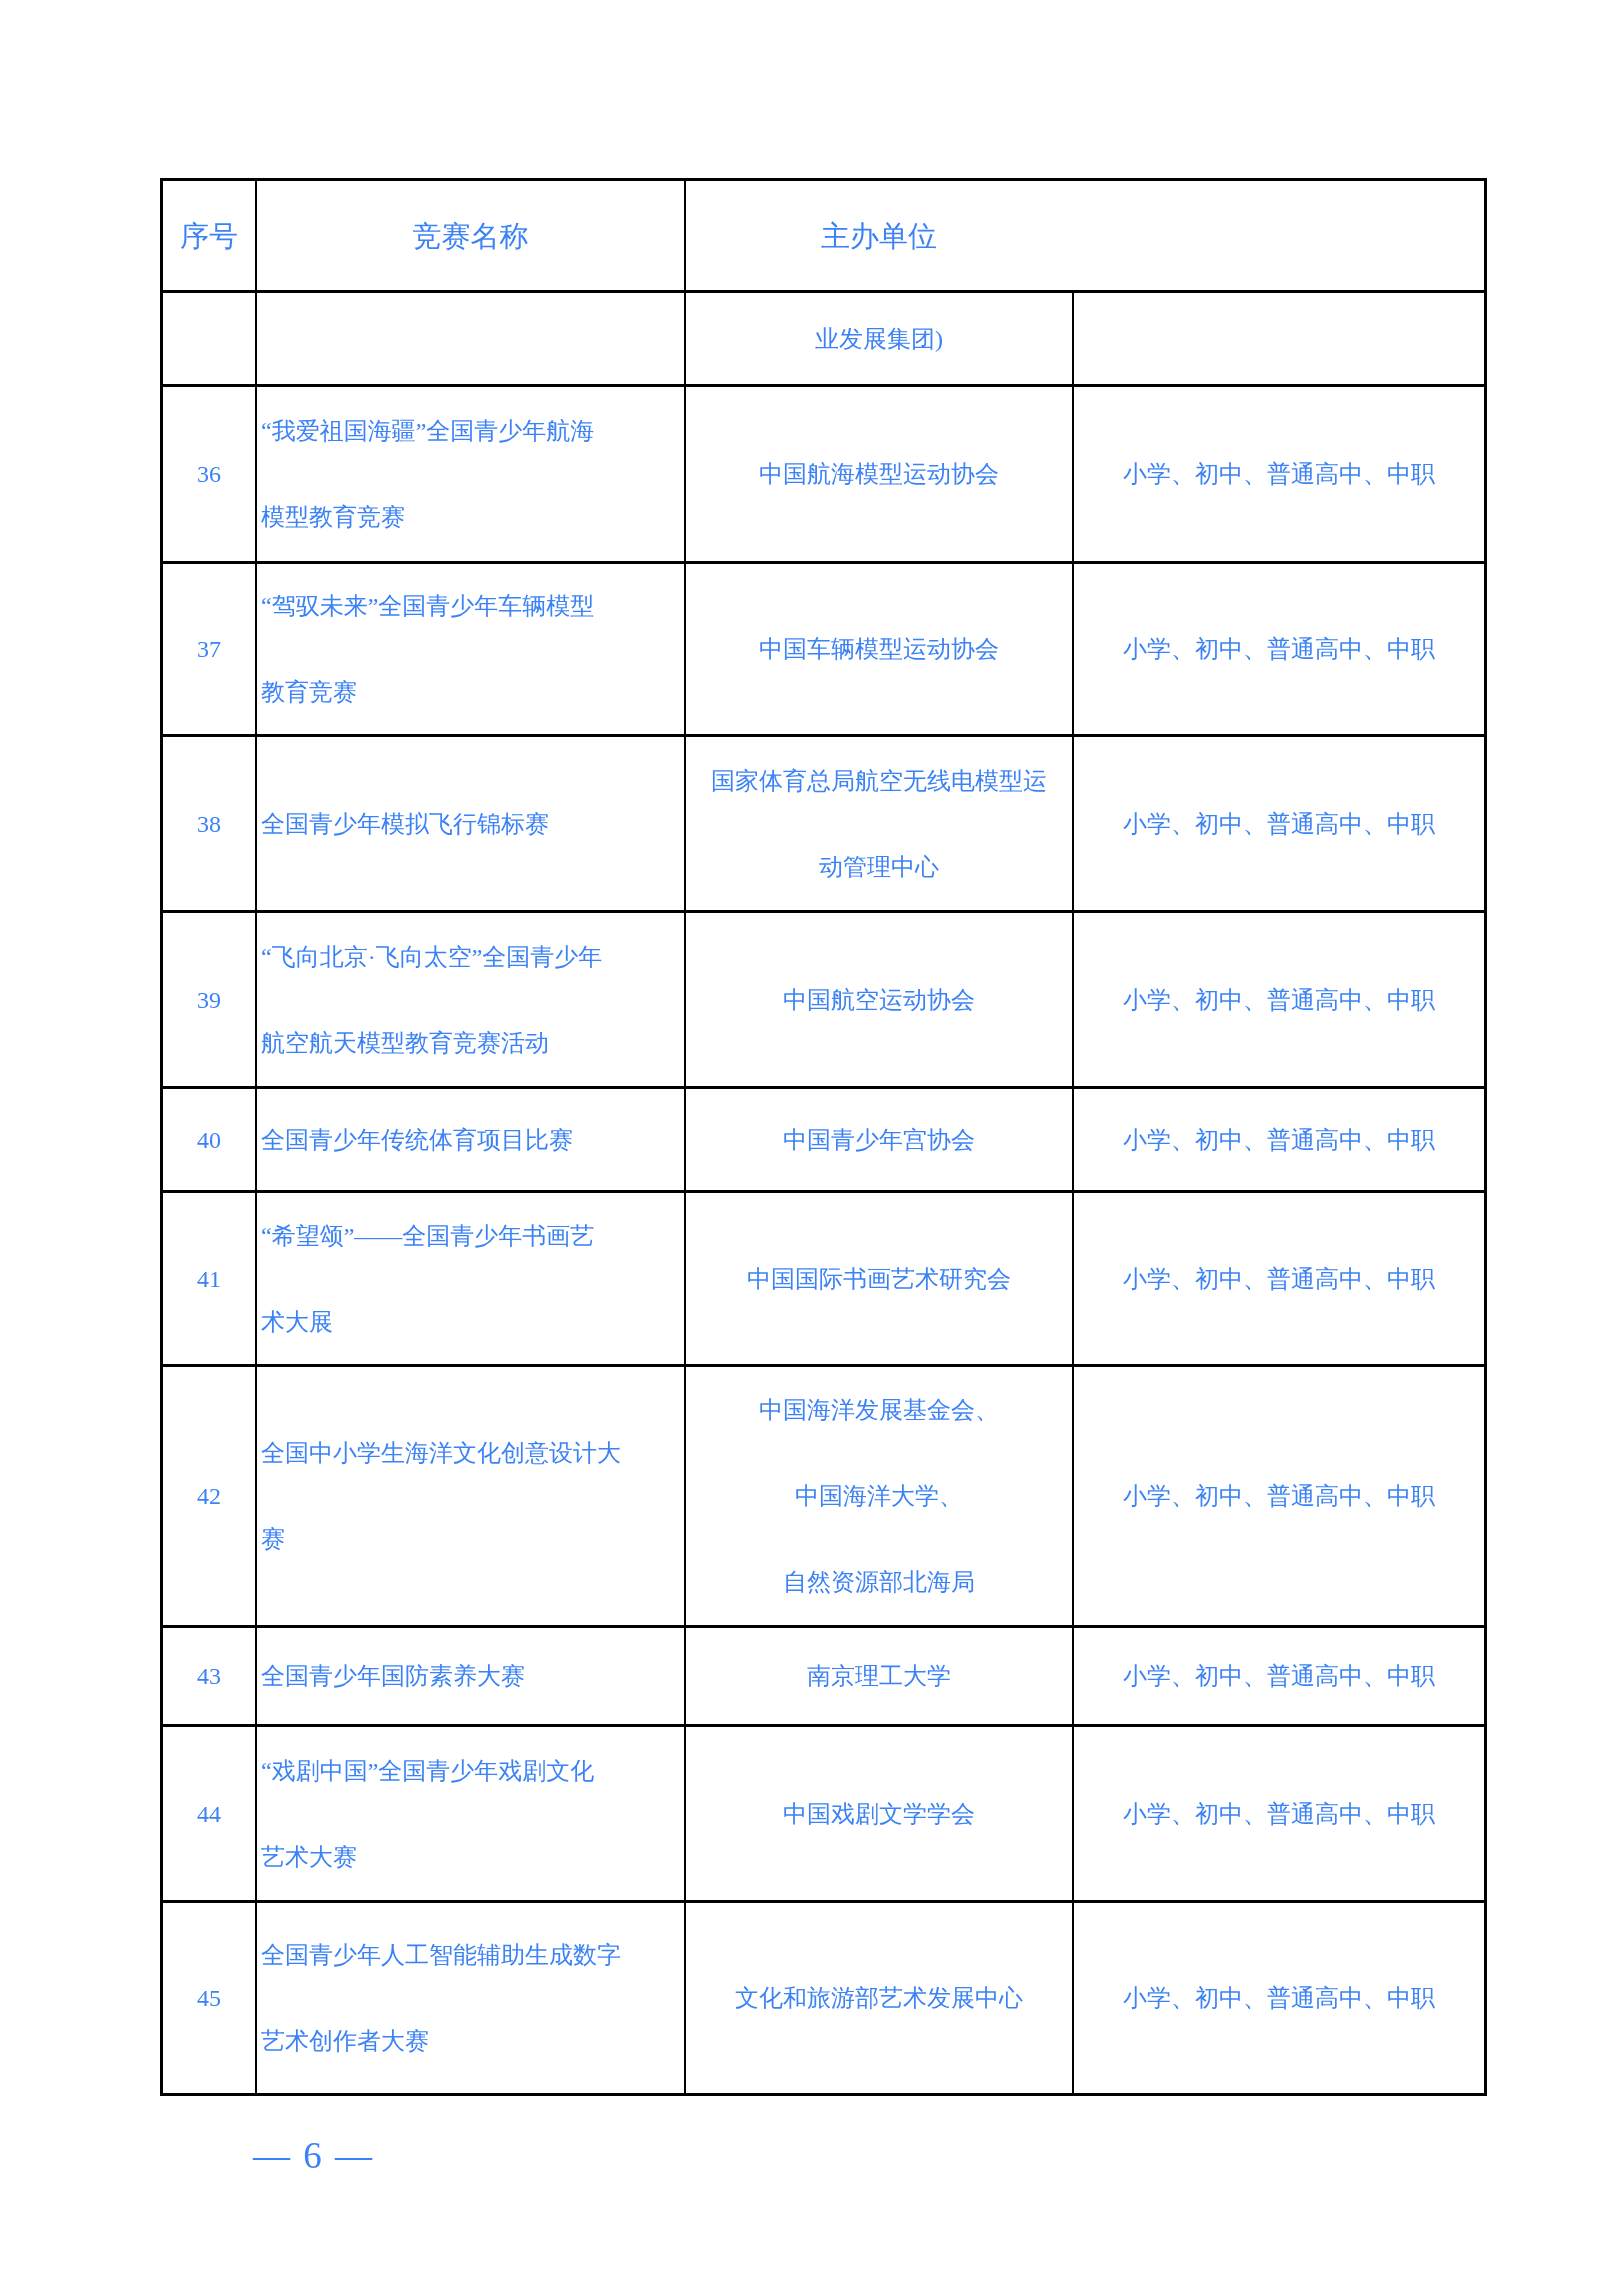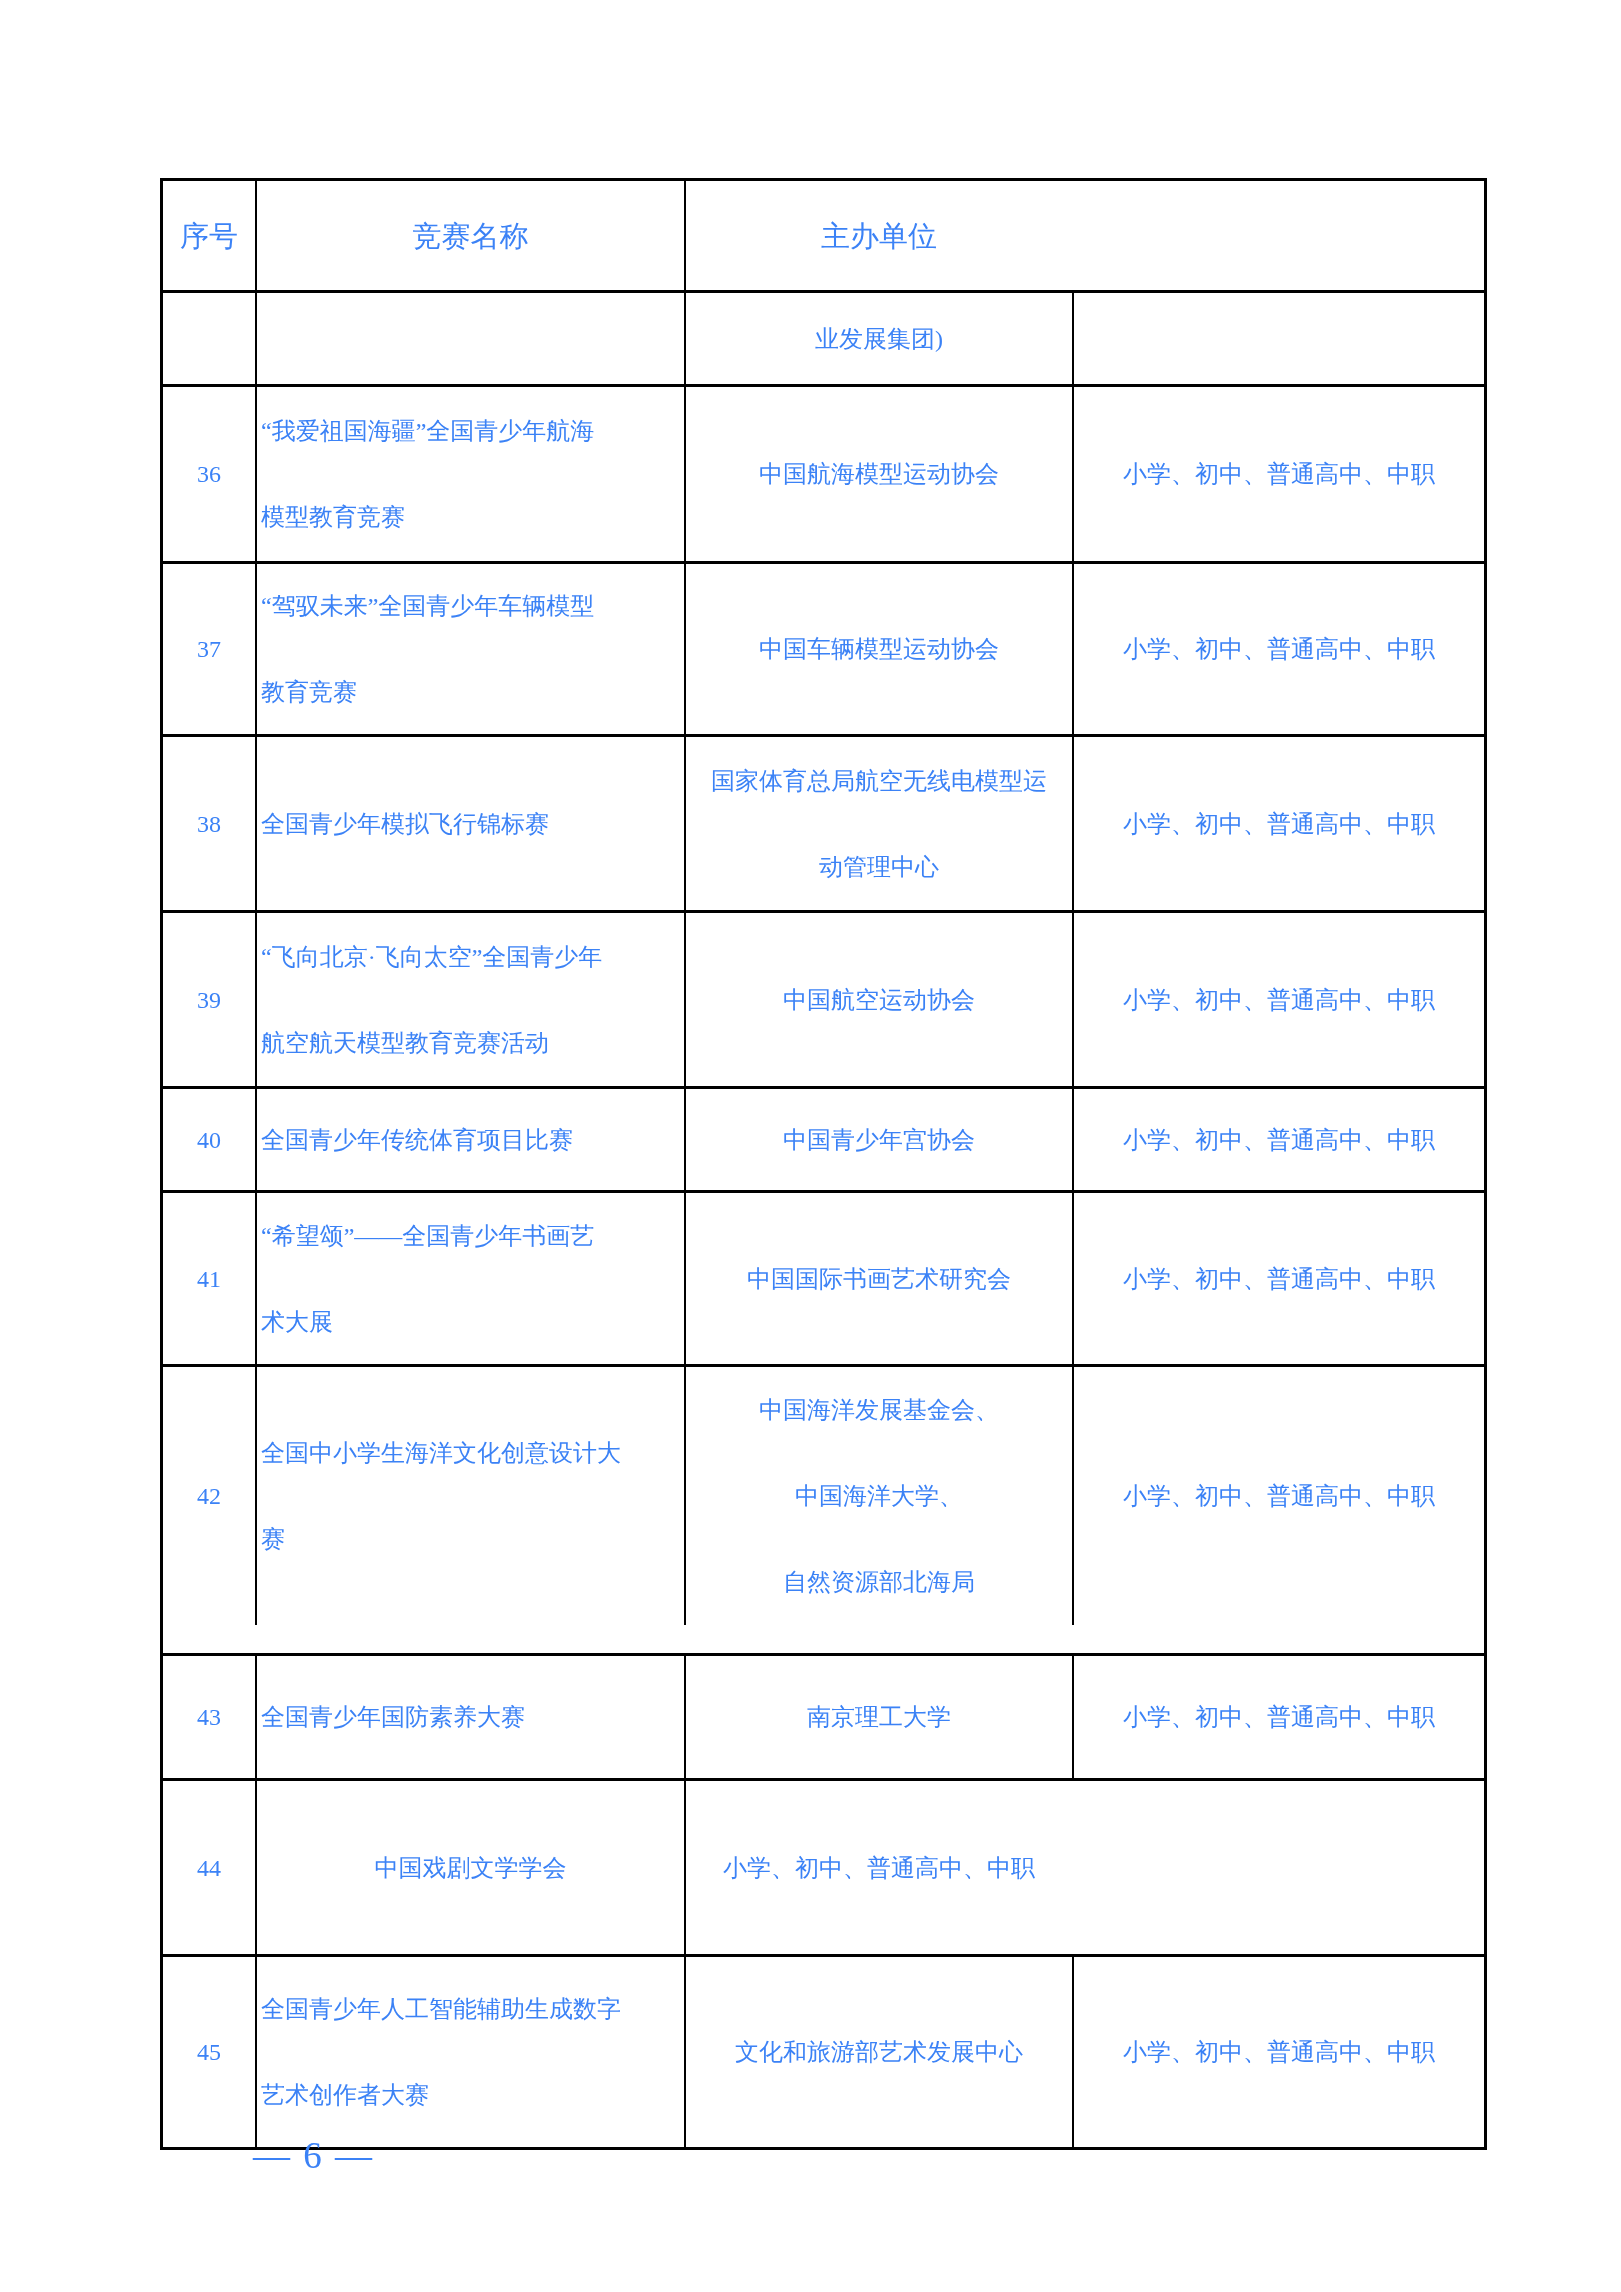--- a/index.html
+++ b/index.html
@@ -178,37 +178,41 @@
         </div>
     <div class="cell c-center">
           <div class="line">中国海洋发展基金会、</div>
           <div class="line">中国海洋大学、</div>
           <div class="line">自然资源部北海局</div>
         </div>
     <div class="cell c-center">
           <div class="line">小学、初中、普通高中、中职</div>
         </div>
   </div>
-      <div class="t-row" style="height: 125px; margin-top: 28px;">
+      <div class="t-row" style="height: 99px;">
     <div class="cell c-center">
           <div class="line">43</div>
         </div>
     <div class="cell c-left">
           <div class="line">全国青少年国防素养大赛</div>
         </div>
     <div class="cell c-center">
           <div class="line">南京理工大学</div>
         </div>
     <div class="cell c-center">
           <div class="line">小学、初中、普通高中、中职</div>
         </div>
   </div>
       <div class="t-row" style="height: 176px;">
     <div class="cell c-center">
           <div class="line">44</div>
+        </div>
+    <div class="cell c-left">
+          <div class="line">“戏剧中国”全国青少年戏剧文化</div>
+          <div class="line">艺术大赛</div>
         </div>
     <div class="cell c-center">
           <div class="line">中国戏剧文学学会</div>
         </div>
     <div class="cell c-center">
           <div class="line">小学、初中、普通高中、中职</div>
         </div>
   </div>
       <div class="t-row" style="height: 193px;">
     <div class="cell c-center">

